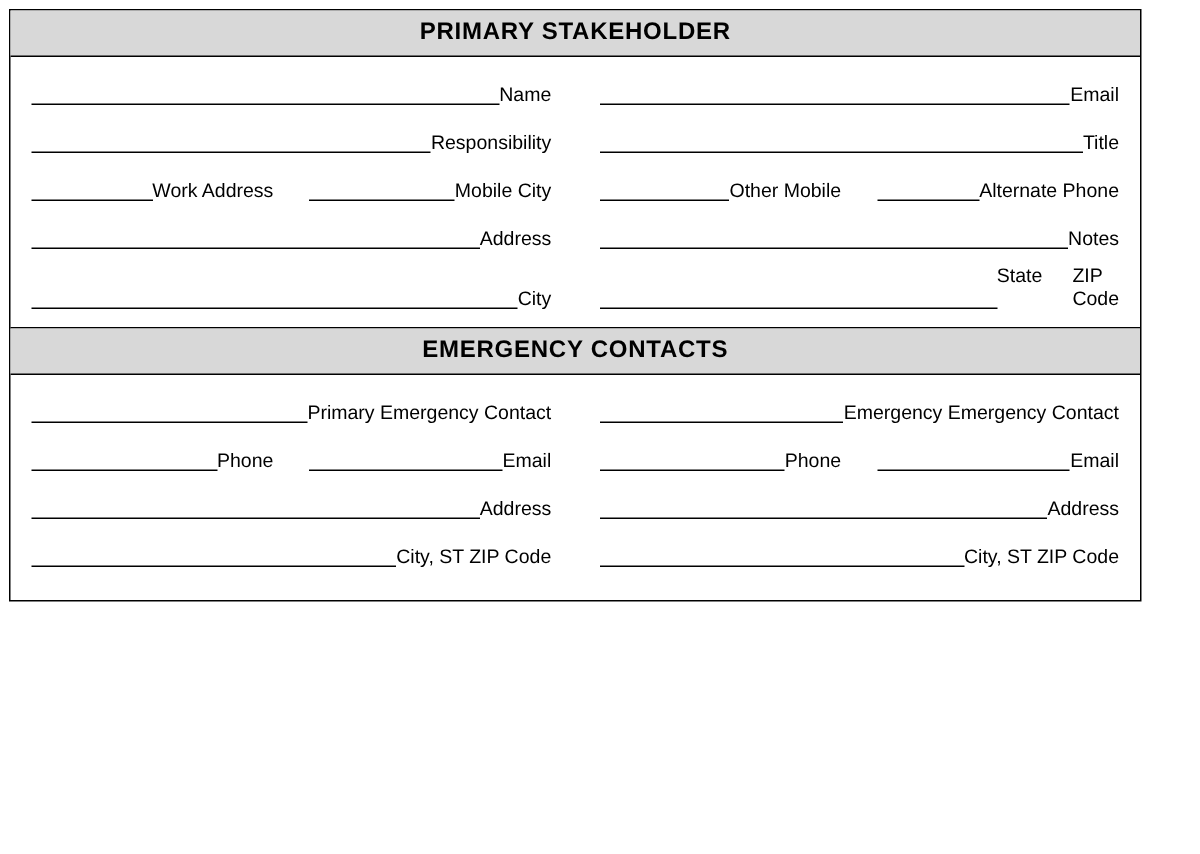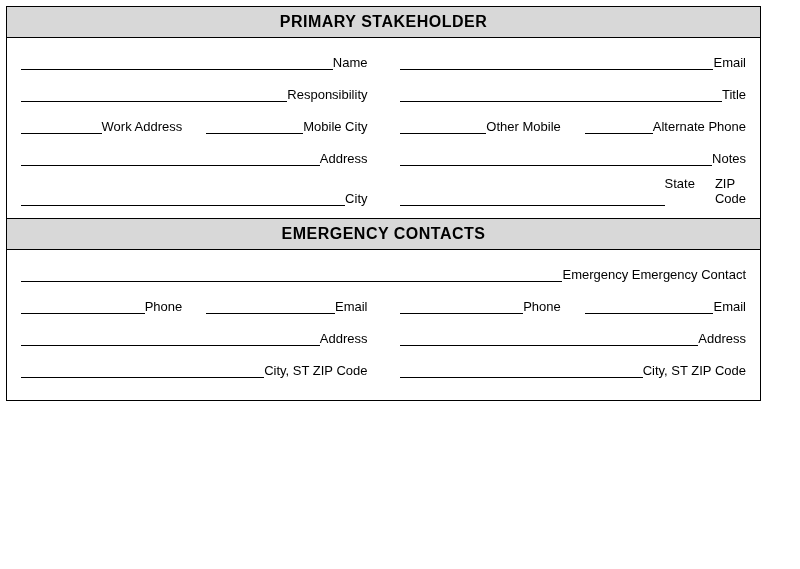--- a/index.html
+++ b/index.html
@@ -160,20 +160,26 @@
   </div>
 
   <div class="sec-divider"></div>
   <div class="section-header">EMERGENCY CONTACTS</div>
   <div class="section-body">
 
     <div class="row">
       <div class="col">
         <div class="field">
           <div class="line"></div>
+          <div class="lbl">Primary Emergency Contact</div>
+        </div>
+      </div>
+      <div class="col">
+        <div class="field">
+          <div class="line"></div>
           <div class="lbl">Emergency Emergency Contact</div>
         </div>
       </div>
     </div>
 
     <div class="row">
       <div class="col">
         <div class="field">
           <div class="line"></div>
           <div class="lbl">Phone</div>

